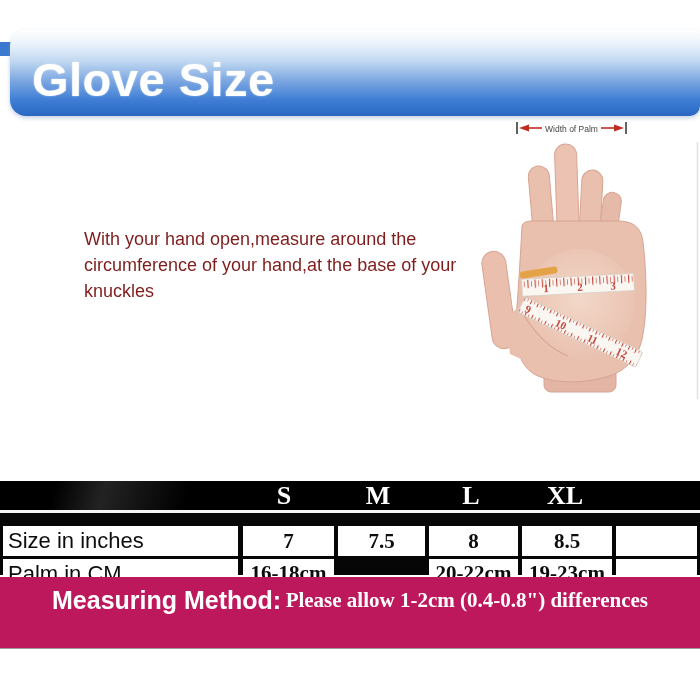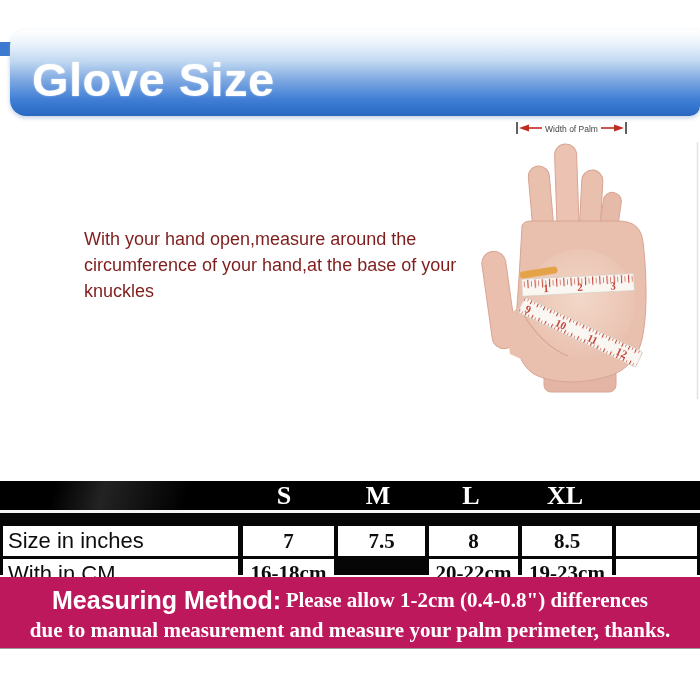--- a/index.html
+++ b/index.html
@@ -164,27 +164,26 @@
   <div class="hline"></div>
 
   <div class="cell row2 rowlabel" style="left:3px;width:145px">Size in inches</div>
   <div class="cell row2" style="left:151px;width:87px"></div>
   <div class="cell row2 val" style="left:243px;width:91px">7</div>
   <div class="cell row2 val" style="left:338px;width:87px">7.5</div>
   <div class="cell row2 val" style="left:429px;width:89px">8</div>
   <div class="cell row2 val" style="left:522px;width:90px">8.5</div>
   <div class="cell row2" style="left:616px;width:81px"></div>
 
-  <div class="cell row3 rowlabel" style="left:3px;width:145px">With in CM</div>
+  <div class="cell row3 rowlabel" style="left:3px;width:145px">Palm in CM</div>
   <div class="cell row3" style="left:151px;width:87px"></div>
   <div class="cell row3 val" style="left:243px;width:91px">16-18cm</div>
   <div class="cell row3 val" style="left:429px;width:89px">20-22cm</div>
   <div class="cell row3 val" style="left:522px;width:90px">19-23cm</div>
   <div class="cell row3" style="left:616px;width:81px"></div>
 </div>
 
 <div class="footer">
   <div class="line1">
     <span class="heading">Measuring Method:</span>
     <span class="note">Please allow 1-2cm (0.4-0.8") differences</span>
   </div>
-  <div class="line2 note">due to manual measurement and measure your palm perimeter, thanks.</div>
 </div>
 
 </body></html>

